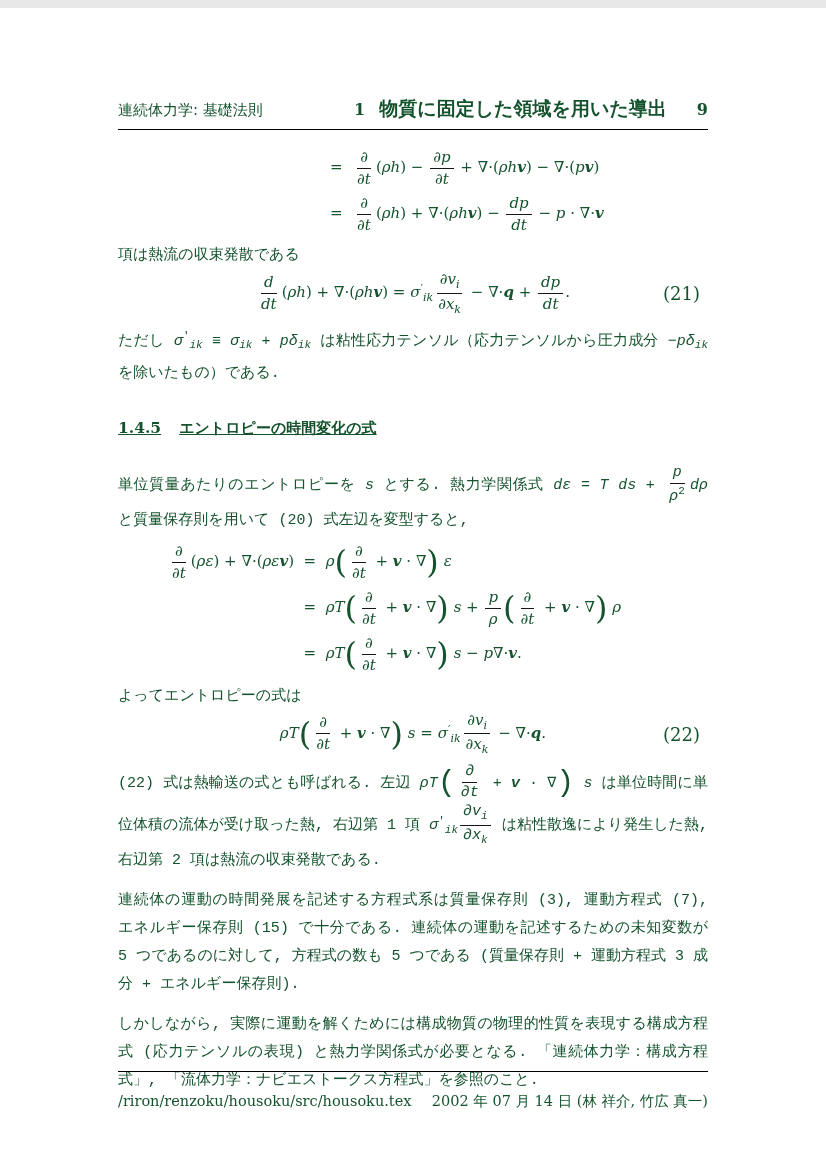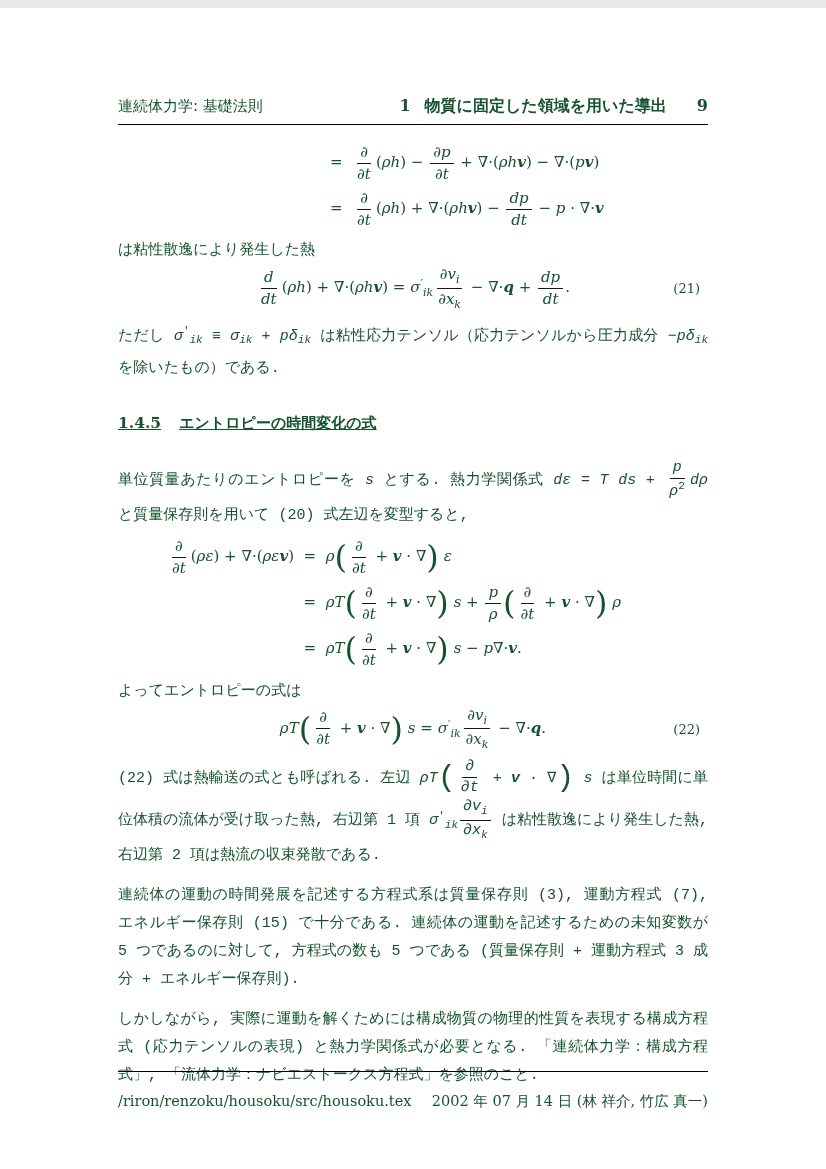--- a/index.html
+++ b/index.html
@@ -5,21 +5,21 @@
   html,body{margin:0;padding:0;background:#e8e8e8;}
   .page{position:relative;width:826px;height:1169px;background:#ffffff;overflow:hidden;
         color:#14532d;font-family:"DejaVu Serif","Liberation Serif",serif;margin:8px auto;}
   .content{position:absolute;left:118px;top:0;width:590px;}
 
   
   .header{display:flex;align-items:baseline;margin-top:88px;padding-bottom:7px;border-bottom:1px solid #000;}
   .h-left{font-family:"DejaVu Sans","Liberation Sans",sans-serif;font-size:15px;}
   .h-right{margin-left:auto;display:flex;align-items:baseline;}
   .h-num{font-weight:bold;font-size:16px;margin-right:14px;}
-  .h-sec{font-family:"DejaVu Sans","Liberation Sans",sans-serif;font-weight:bold;font-size:16px;}
+  .h-sec{font-family:"DejaVu Sans","Liberation Sans",sans-serif;font-weight:bold;font-size:19px;}
   .h-page{font-weight:bold;font-size:16px;margin-left:30px;}
 
   
   .jtext{font-size:15px;line-height:28px;margin:0;text-align:justify;}
   .lead{margin:4px 0 0;}
   .para{margin:6px 0 0;font-family:Liberation Mono, monospace;}
   .gap{margin-top:12px;}
   .p-setup{margin-top:26px;}
 
   
@@ -32,21 +32,21 @@
   .b1{margin-top:16px;}
   .b2{margin-top:6px;}
   .eqrow{margin:2px 0;min-height:44px;display:flex;align-items:center;}
   .lhs{display:inline-block;text-align:right;flex:none;}
   .b1 .lhs{width:212px;}
   .b2 .lhs{width:176px;}
   .rhs{display:inline-block;}
   .eqline{position:relative;text-align:center;margin:2px 0;font-size:15px;min-height:44px;
           display:flex;align-items:center;justify-content:center;}
   .eqmain{display:inline-block;}
-  .eqtag{position:absolute;right:8px;top:50%;transform:translateY(-50%);font-size:13px;}
+  .eqtag{position:absolute;right:8px;top:50%;transform:translateY(-50%);font-size:18px;}
 
   
   .mr,.mi,.mb,.msub,.msup{white-space:pre;}
   .mi{font-style:italic;}
   .mb{font-style:italic;font-weight:bold;}
   .msub{font-size:11px;font-style:italic;vertical-align:-0.35em;}
   .msup{font-size:11px;vertical-align:0.5em;}
   .bigp{font-size:32px;line-height:1;vertical-align:middle;font-weight:normal;}
   .jtext .bigp{font-size:30px;}
   .frac{display:inline-flex;flex-direction:column;align-items:center;vertical-align:middle;
@@ -90,21 +90,21 @@
         <span class="rhs"><span class="mr">=  </span><span class="frac">
               <span class="num"><span class="mi">∂</span></span>
               <span class="den"><span class="mi">∂t</span></span>
             </span><span class="mr">(</span><span class="mi">ρh</span><span class="mr">) + ∇·(</span><span class="mi">ρh</span><span class="mb">v</span><span class="mr">) − </span><span class="frac">
               <span class="num"><span class="mi">dp</span></span>
               <span class="den"><span class="mi">dt</span></span>
             </span><span class="mr"> − </span><span class="mi">p</span><span class="mr"> · ∇·</span><span class="mb">v</span></span>
       </div>
     </div>
 
-    <p class="jtext lead">は粘性散逸により発生した熱</p>
+    <p class="jtext lead">項は熱流の収束発散である</p>
 
     <div class="eqline">
       <span class="eqmain"><span class="frac">
             <span class="num"><span class="mi">d</span></span>
             <span class="den"><span class="mi">dt</span></span>
           </span><span class="mr">(</span><span class="mi">ρh</span><span class="mr">) + ∇·(</span><span class="mi">ρh</span><span class="mb">v</span><span class="mr">) = </span><span class="mi">σ</span><span class="msup">′</span><span class="msub">ik</span><span class="frac">
             <span class="num"><span class="mi">∂v</span><span class="msub">i</span></span>
             <span class="den"><span class="mi">∂x</span><span class="msub">k</span></span>
           </span><span class="mr"> − ∇·</span><span class="mb">q</span><span class="mr"> + </span><span class="frac">
             <span class="num"><span class="mi">dp</span></span>

